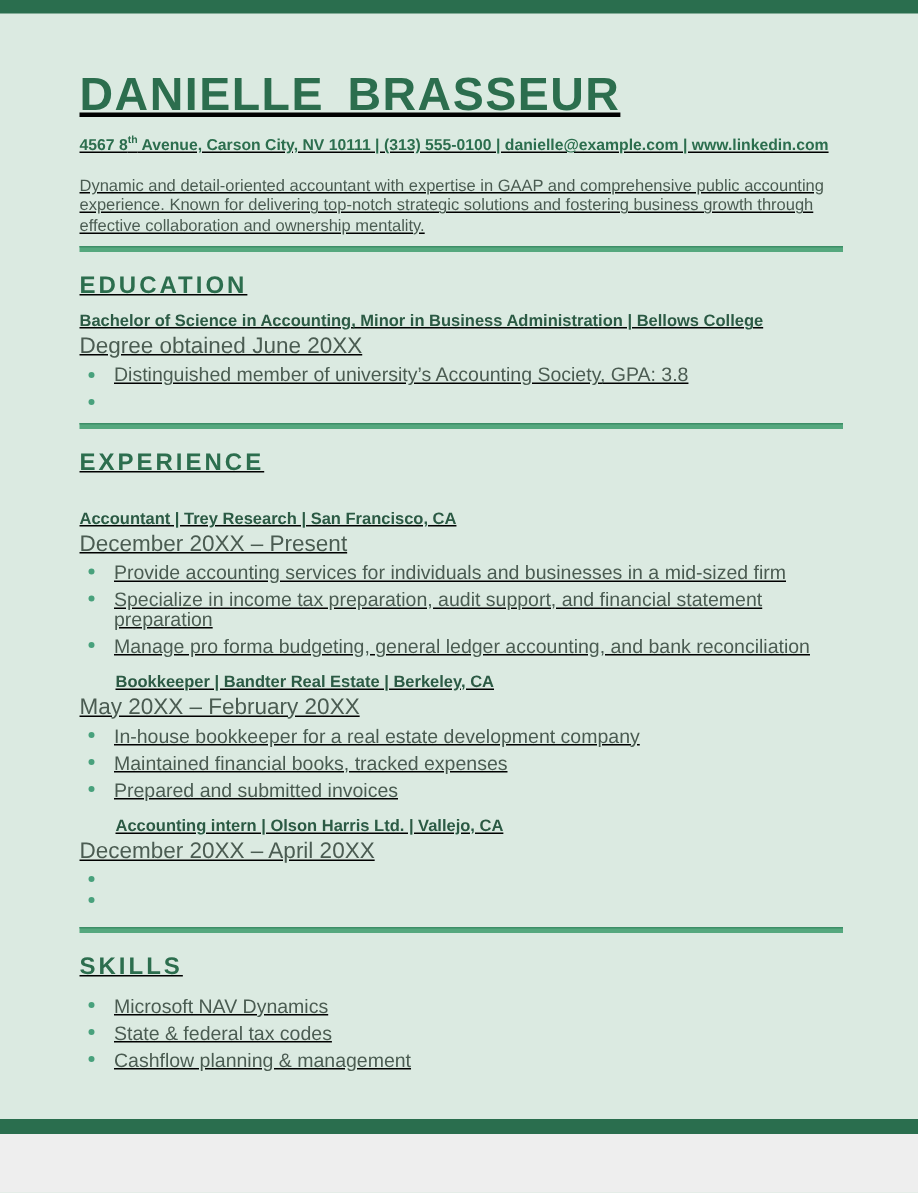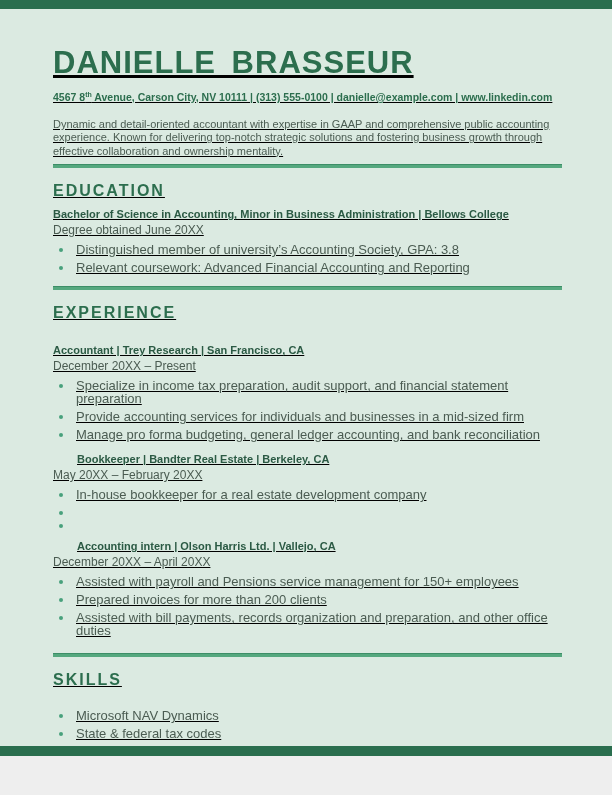--- a/index.html
+++ b/index.html
@@ -80,21 +80,21 @@
     margin:22px 0 0 0;
     font-size:11px;
     line-height:13px;
     font-weight:bold;
     color:var(--title-green);
   }
   .job-title.first-entry{margin-top:8px;}
   .job-title.next-entry{margin-top:12px;padding-left:24px;}
   .job-dates{
     margin:3px 0 0 0;
-    font-size:12px;
+    font-size:15px;
     line-height:13px;
     color:var(--body-text);
   }
   ul.bullets{
     list-style:none;
     margin:6px 0 0 0;
     padding:0 0 0 6px;
   }
   ul.bullets li{
     display:flex;
@@ -108,21 +108,21 @@
   .dot{
     flex-shrink:0;
     width:4px;
     height:4px;
     border-radius:50%;
     background:var(--bullet-dot);
     margin:4.5px 13px 0 0;
   }
   .skills-columns{
     display:flex;
-    margin-top:20px;
+    margin-top:10px;
     flex-direction:column;
   }
   .skills-columns ul.bullets{
     margin-top:0;
     width:50%;
     box-sizing:border-box;
   }
 </style>
 </head>
 <body>
@@ -143,78 +143,73 @@
 
     <p class="job-title first-entry">Bachelor of Science in Accounting, Minor in Business Administration | Bellows College</p>
     <p class="job-dates">Degree obtained June 20XX</p>
     <ul class="bullets">
       <li>
           <span class="dot"></span>
           <span>Distinguished member of university’s Accounting Society, GPA: 3.8</span>
         </li>
       <li>
           <span class="dot"></span>
-          <span>Relevant coursework: Advanced Financial Accounting and Reporting</span>
         </li>
     </ul>
 
     <div class="divider"></div>
     <h2 class="section-title">EXPERIENCE</h2>
 
     <div>
       <p class="job-title">Accountant | Trey Research | San Francisco, CA</p>
       <p class="job-dates">December 20XX – Present</p>
       <ul class="bullets">
         <li>
             <span class="dot"></span>
+            <span>Provide accounting services for individuals and businesses in a mid-sized firm</span>
+          </li>
+        <li>
+            <span class="dot"></span>
             <span>Specialize in income tax preparation, audit support, and financial statement preparation</span>
-          </li>
-        <li>
-            <span class="dot"></span>
-            <span>Provide accounting services for individuals and businesses in a mid-sized firm</span>
           </li>
         <li>
             <span class="dot"></span>
             <span>Manage pro forma budgeting, general ledger accounting, and bank reconciliation</span>
           </li>
       </ul>
     </div>
 
     <div>
       <p class="job-title next-entry">Bookkeeper | Bandter Real Estate | Berkeley, CA</p>
       <p class="job-dates">May 20XX – February 20XX</p>
       <ul class="bullets">
         <li>
             <span class="dot"></span>
             <span>In-house bookkeeper for a real estate development company</span>
           </li>
         <li>
             <span class="dot"></span>
-          </li>
-        <li>
-            <span class="dot"></span>
+            <span>Maintained financial books, tracked expenses</span>
+          </li>
+        <li>
+            <span class="dot"></span>
+            <span>Prepared and submitted invoices</span>
           </li>
       </ul>
     </div>
 
     <div>
       <p class="job-title next-entry">Accounting intern | Olson Harris Ltd. | Vallejo, CA</p>
       <p class="job-dates">December 20XX – April 20XX</p>
       <ul class="bullets">
         <li>
             <span class="dot"></span>
-            <span>Assisted with payroll and Pensions service management for 150+ employees</span>
-          </li>
-        <li>
-            <span class="dot"></span>
-            <span>Prepared invoices for more than 200 clients</span>
-          </li>
-        <li>
-            <span class="dot"></span>
-            <span>Assisted with bill payments, records organization and preparation, and other office duties</span>
+          </li>
+        <li>
+            <span class="dot"></span>
           </li>
       </ul>
     </div>
 
     <div class="divider skills-div"></div>
     <h2 class="section-title">SKILLS</h2>
 
     <div class="skills-columns">
       <ul class="bullets">
         <li>

